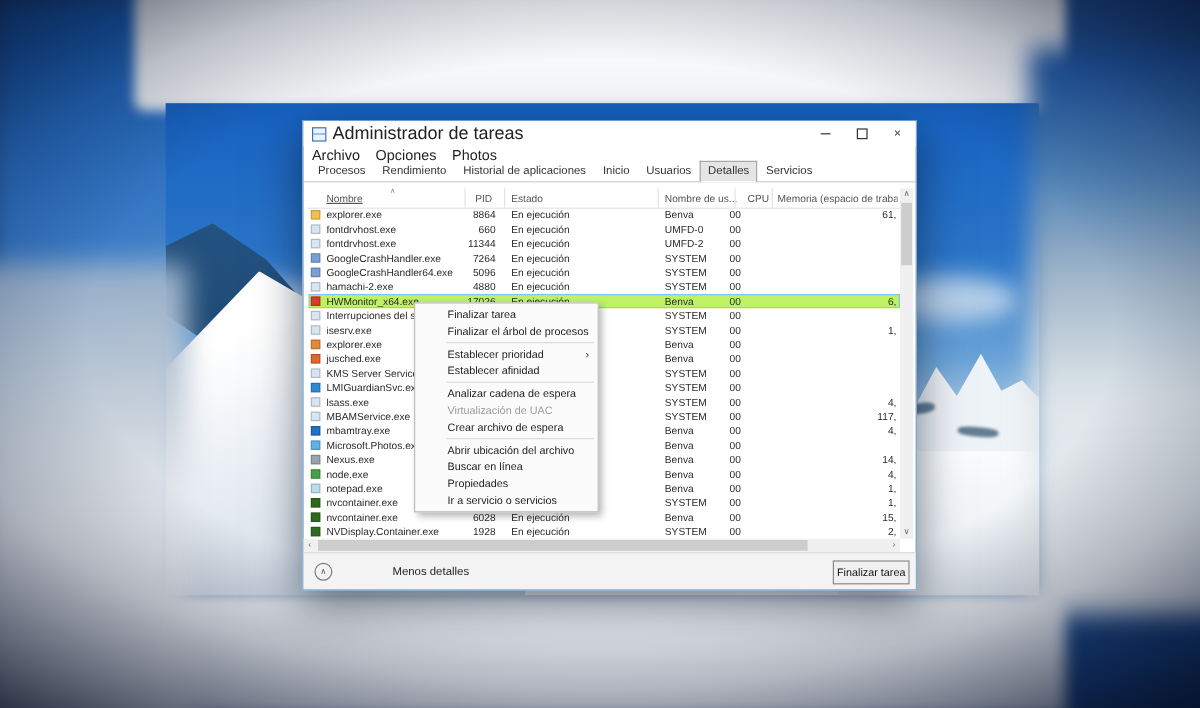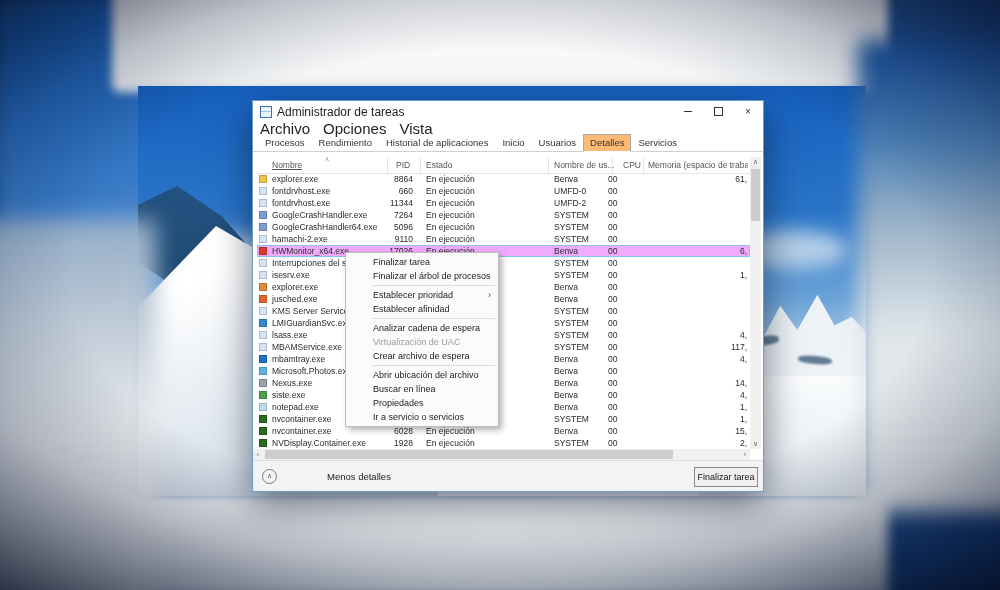--- a/index.html
+++ b/index.html
@@ -24,37 +24,37 @@
   .rock{background:#41607a;filter:blur(1.2px);opacity:.8;border-radius:40%;}
   .snowfield{left:560px;top:290px;width:168px;height:120px;background:linear-gradient(#fafcfd,#e6ecf1);}
   .left-fg{left:-20px;top:220px;width:176px;height:392px;background:linear-gradient(175deg,#8fa9c6 0%,#c2cdd8 30%,#e8ebee 55%,#f3f4f5 100%);filter:blur(11px);}
   .right-fg{left:858px;top:40px;width:166px;height:472px;background:linear-gradient(180deg,#1b55a5 0%,#4f83b8 22%,#9fb5c9 40%,#dfe6ea 62%,#eef0f1 100%);filter:blur(10px);}
   .vignette{inset:0;background:radial-gradient(78% 70% at 50% 47%, rgba(0,0,0,0) 55%, rgba(8,20,48,.25) 72%, rgba(6,16,40,.6) 88%, rgba(4,12,32,.85) 100%);pointer-events:none;}
   
   .tm{left:252px;top:100px;width:510px;height:390px;background:#ffffff;border:1px solid #6a9cc9;
       box-shadow:0 12px 36px rgba(4,14,34,.55);font-size:9px;color:#1a1a1a;z-index:10;}
   .titlebar{left:0;top:0;right:0;height:21px;background:#fff;display:flex;align-items:center;}
   .app-ico{width:12px;height:12px;margin:0 5px 0 7px;border:1px solid #3f6fb4;background:linear-gradient(#eaf2fc 40%,#9cc3ef 40%,#9cc3ef 55%,#eaf2fc 55%);box-sizing:border-box;}
-  .title-txt{font-size:12px;color:#222;}
+  .title-txt{font-size:15px;color:#222;}
   .caption-btns{margin-left:auto;display:flex;height:100%;}
   .cbtn{width:30px;height:100%;display:flex;align-items:center;justify-content:center;color:#333;font-size:10px;}
   .glyph-min{width:8px;border-top:1px solid #333;display:block;}
   .glyph-max{width:7px;height:7px;border:1px solid #333;display:block;}
-  .menubar{left:0;top:21px;right:0;height:13px;display:flex;align-items:center;padding-left:7px;gap:13px;font-size:15px;color:#222;}
+  .menubar{left:0;top:21px;right:0;height:13px;display:flex;align-items:center;padding-left:7px;gap:13px;font-size:12px;color:#222;}
   .tabs{left:0;top:34px;right:0;height:17px;display:flex;align-items:flex-end;padding-left:5px;font-size:9.5px;color:#333;border-bottom:1px solid #cfcfcf;box-sizing:border-box;}
   .tab{padding:2px 6px 2px 6px;border:1px solid transparent;white-space:nowrap;}
-  .tab.selected{background:#fdba74;border-color:#a8a8a8;border-bottom-color:#fff;margin-bottom:-1px;padding-bottom:3px;margin-top:16px;}
+  .tab.selected{background:#e5e5e5;border-color:#a8a8a8;border-bottom-color:#fff;margin-bottom:-1px;padding-bottom:3px;margin-top:16px;}
   
   .thead{left:4px;top:56px;width:493px;height:16px;border-bottom:1px solid #e4e4e4;font-size:8.5px;color:#555;}
   .thead .sep{position:absolute;top:0;bottom:0;width:1px;background:#e2e2e2;}
   .hcell{position:absolute;top:3px;white-space:nowrap;}
   .sortcaret{position:absolute;left:68px;top:-2px;font-size:6px;color:#888;}
   .rows{left:4px;top:72px;width:493px;height:276px;overflow:hidden;}
   .trow{position:relative;height:12px;line-height:12px;font-size:8.5px;color:#2b2b2b;white-space:nowrap;}
-  .trow.selected{background:#f0abfc;box-shadow:inset 0 0 0 1px #84c5f0;}
+  .trow.selected{background:#bef264;box-shadow:inset 0 0 0 1px #84c5f0;}
   .ricon{position:absolute;left:2px;top:2px;width:8px;height:8px;border:1px solid rgba(0,0,0,.18);box-sizing:border-box;}
   .c-name{position:absolute;left:15px;}
   .c-pid{position:absolute;left:106px;width:50px;text-align:right;}
   .c-status{position:absolute;left:169px;}
   .c-user{position:absolute;left:297px;}
   .c-cpu{position:absolute;left:351px;width:26px;text-align:left;}
   .c-mem{position:absolute;left:416px;width:74px;text-align:right;}
   
   .vscroll{left:497px;top:56px;width:11px;height:292px;background:#f0f0f0;font-size:7px;color:#666;}
   .vthumb{position:absolute;left:1px;right:1px;top:12px;height:52px;background:#cdcdcd;}
@@ -115,21 +115,21 @@
       <span class="cbtn">
           <span>×</span>
         </span>
     </span>
   </div>
 
   <div class="abs menubar">
 
   <span class="menu-item">Archivo</span>
       <span class="menu-item">Opciones</span>
-      <span class="menu-item">Vista</span>
+      <span class="menu-item">Photos</span>
     </div>
 
   <div class="abs tabs">
 
   <span class="tab">Procesos</span>
       <span class="tab">Rendimiento</span>
       <span class="tab">Historial de aplicaciones</span>
       <span class="tab">Inicio</span>
       <span class="tab">Usuarios</span>
       <span class="tab selected">Detalles</span>
@@ -194,21 +194,21 @@
         <span class="c-name">GoogleCrashHandler64.exe</span>
         <span class="c-pid">5096</span>
         <span class="c-status">En ejecución</span>
         <span class="c-user">SYSTEM</span>
         <span class="c-cpu">00</span>
         <span class="c-mem"></span>
       </div>
       <div class="trow">
         <span class="ricon" style="background: rgb(215, 228, 243);"></span>
         <span class="c-name">hamachi-2.exe</span>
-        <span class="c-pid">9110</span>
+        <span class="c-pid">4880</span>
         <span class="c-status">En ejecución</span>
         <span class="c-user">SYSTEM</span>
         <span class="c-cpu">00</span>
         <span class="c-mem"></span>
       </div>
       <div class="trow selected">
         <span class="ricon" style="background: rgb(217, 58, 43);"></span>
         <span class="c-name">HWMonitor_x64.exe</span>
         <span class="c-pid">17026</span>
         <span class="c-status">En ejecución</span>
@@ -310,21 +310,21 @@
         <span class="ricon" style="background: rgb(154, 162, 172);"></span>
         <span class="c-name">Nexus.exe</span>
         <span class="c-pid"></span>
         <span class="c-status"></span>
         <span class="c-user">Benva</span>
         <span class="c-cpu">00</span>
         <span class="c-mem">14,</span>
       </div>
       <div class="trow">
         <span class="ricon" style="background: rgb(74, 158, 74);"></span>
-        <span class="c-name">siste.exe</span>
+        <span class="c-name">node.exe</span>
         <span class="c-pid"></span>
         <span class="c-status"></span>
         <span class="c-user">Benva</span>
         <span class="c-cpu">00</span>
         <span class="c-mem">4,</span>
       </div>
       <div class="trow">
         <span class="ricon" style="background: rgb(188, 220, 236);"></span>
         <span class="c-name">notepad.exe</span>
         <span class="c-pid"></span>

